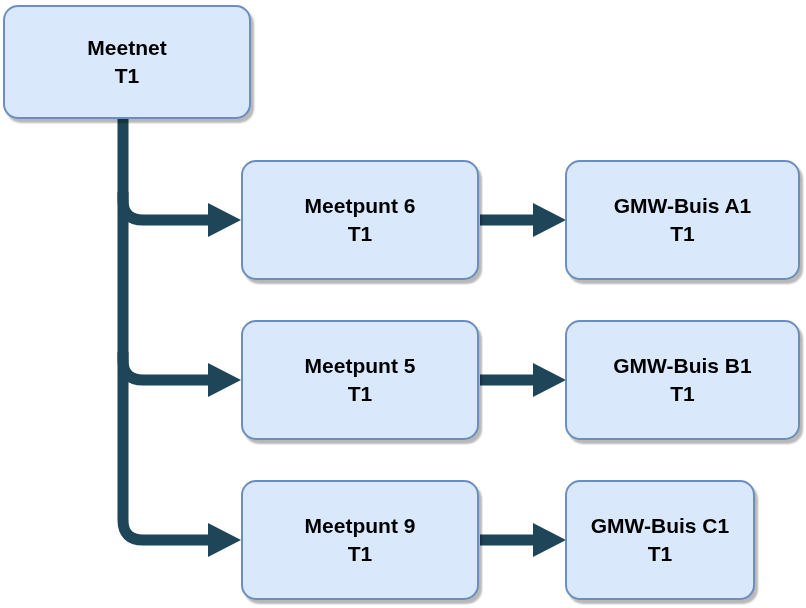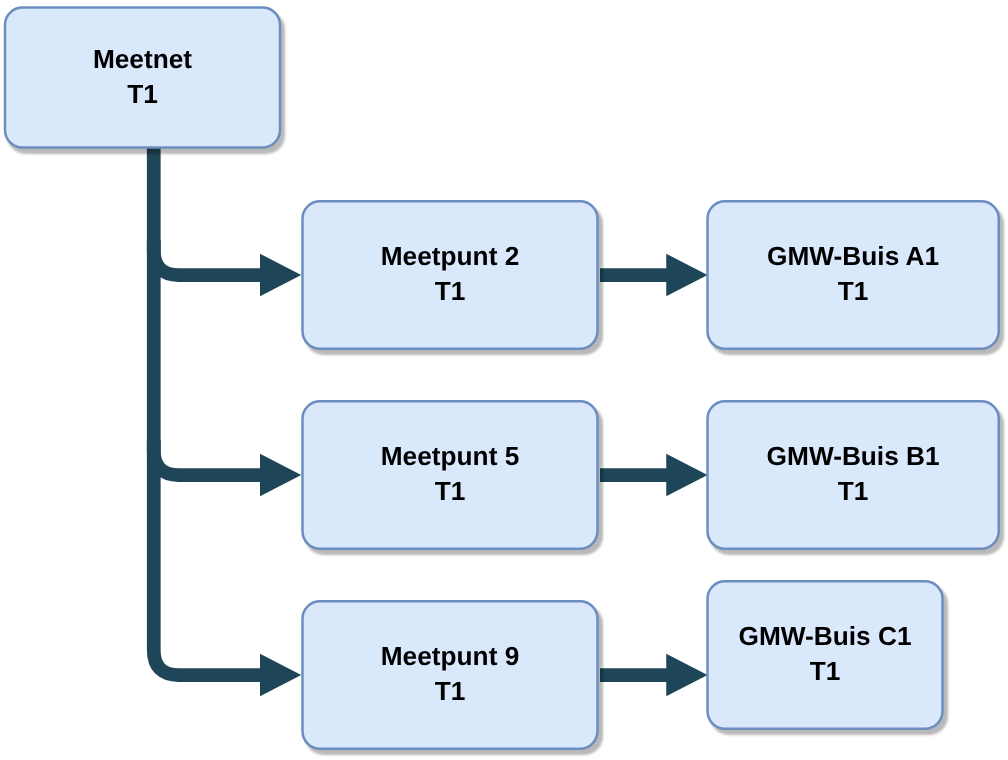--- a/index.html
+++ b/index.html
@@ -67,45 +67,45 @@
     <polygon class="connector-head" points="208,523 241,540 208,557"></polygon>
 
     <path class="connector-stroke" d="M 480 220 L 535 220"></path>
     <path class="connector-stroke" d="M 480 380 L 535 380"></path>
     <path class="connector-stroke" d="M 480 540 L 535 540"></path>
     <polygon class="connector-head" points="533,203 566,220 533,237"></polygon>
     <polygon class="connector-head" points="533,363 566,380 533,397"></polygon>
     <polygon class="connector-head" points="533,523 566,540 533,557"></polygon>
   </svg>
 
-  <div class="node" style="left:3px; top:5px; width:222px; height:114px;">
+  <div class="node" style="left:3px; top:5px; width:248px; height:114px;">
     <div>Meetnet</div>
     <div>T1</div>
   </div>
 
   <div class="node" style="left:241px; top:160px; width:238px; height:120px;">
-    <div>Meetpunt 2</div>
+    <div>Meetpunt 6</div>
     <div>T1</div>
   </div>
   <div class="node" style="left:565px; top:160px; width:235px; height:120px;">
     <div>GMW-Buis A1</div>
     <div>T1</div>
   </div>
 
   <div class="node" style="left:241px; top:320px; width:238px; height:120px;">
     <div>Meetpunt 5</div>
     <div>T1</div>
   </div>
   <div class="node" style="left:565px; top:320px; width:235px; height:120px;text-align:right;">
     <div>GMW-Buis B1</div>
     <div>T1</div>
   </div>
 
   <div class="node" style="left:241px; top:480px; width:238px; height:120px;">
     <div>Meetpunt 9</div>
     <div>T1</div>
   </div>
-  <div class="node" style="left:565px; top:464px; width:190px; height:120px;">
+  <div class="node" style="left:565px; top:480px; width:190px; height:120px;">
     <div>GMW-Buis C1</div>
     <div>T1</div>
   </div>
 
 </div>
 
 </body></html>

